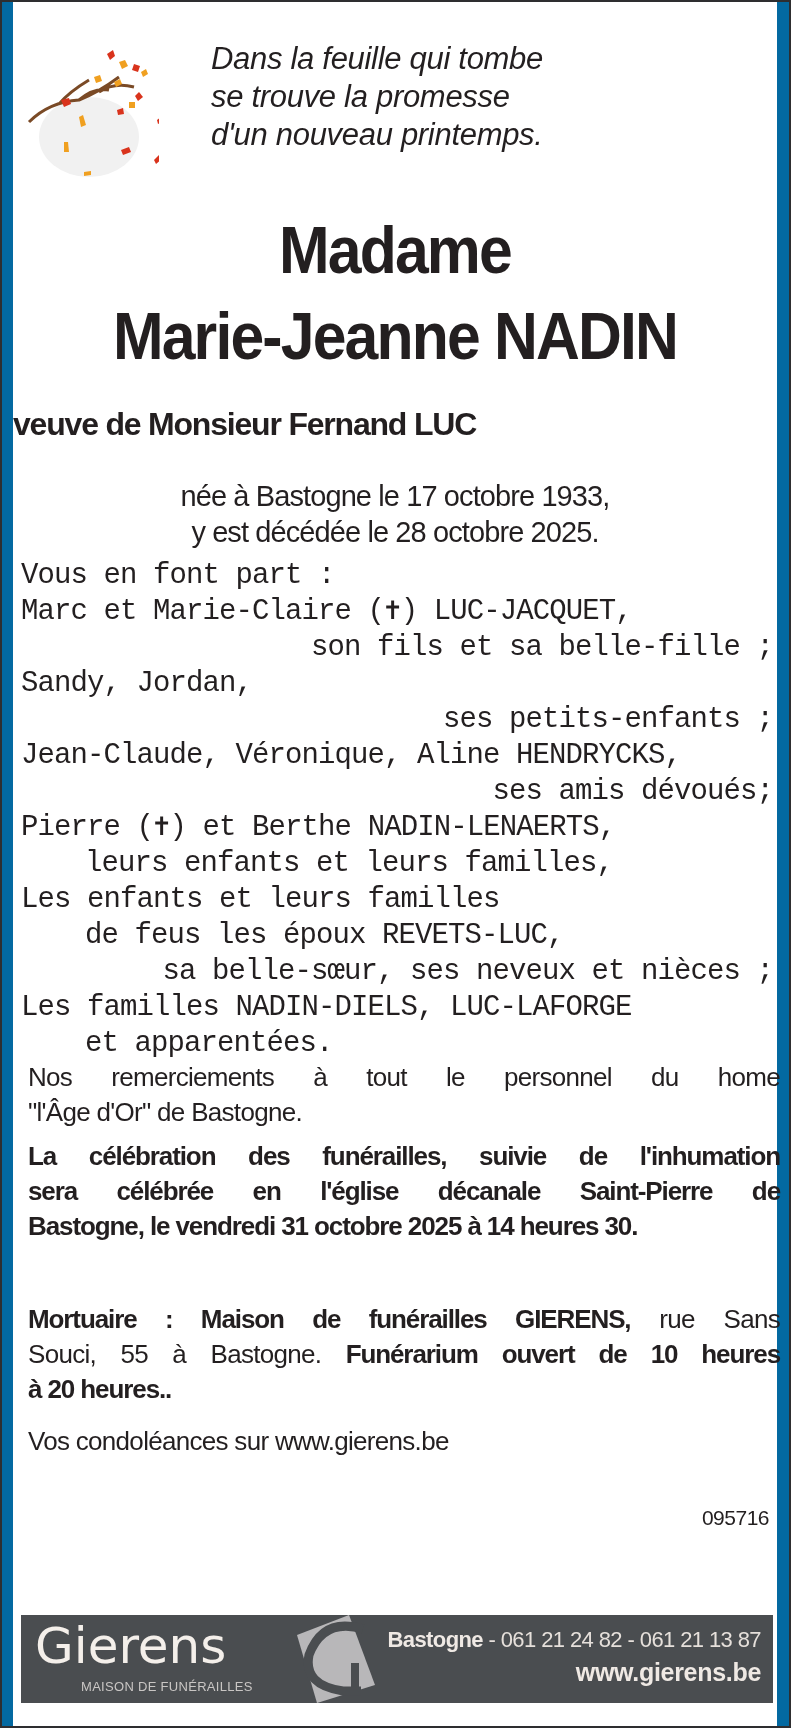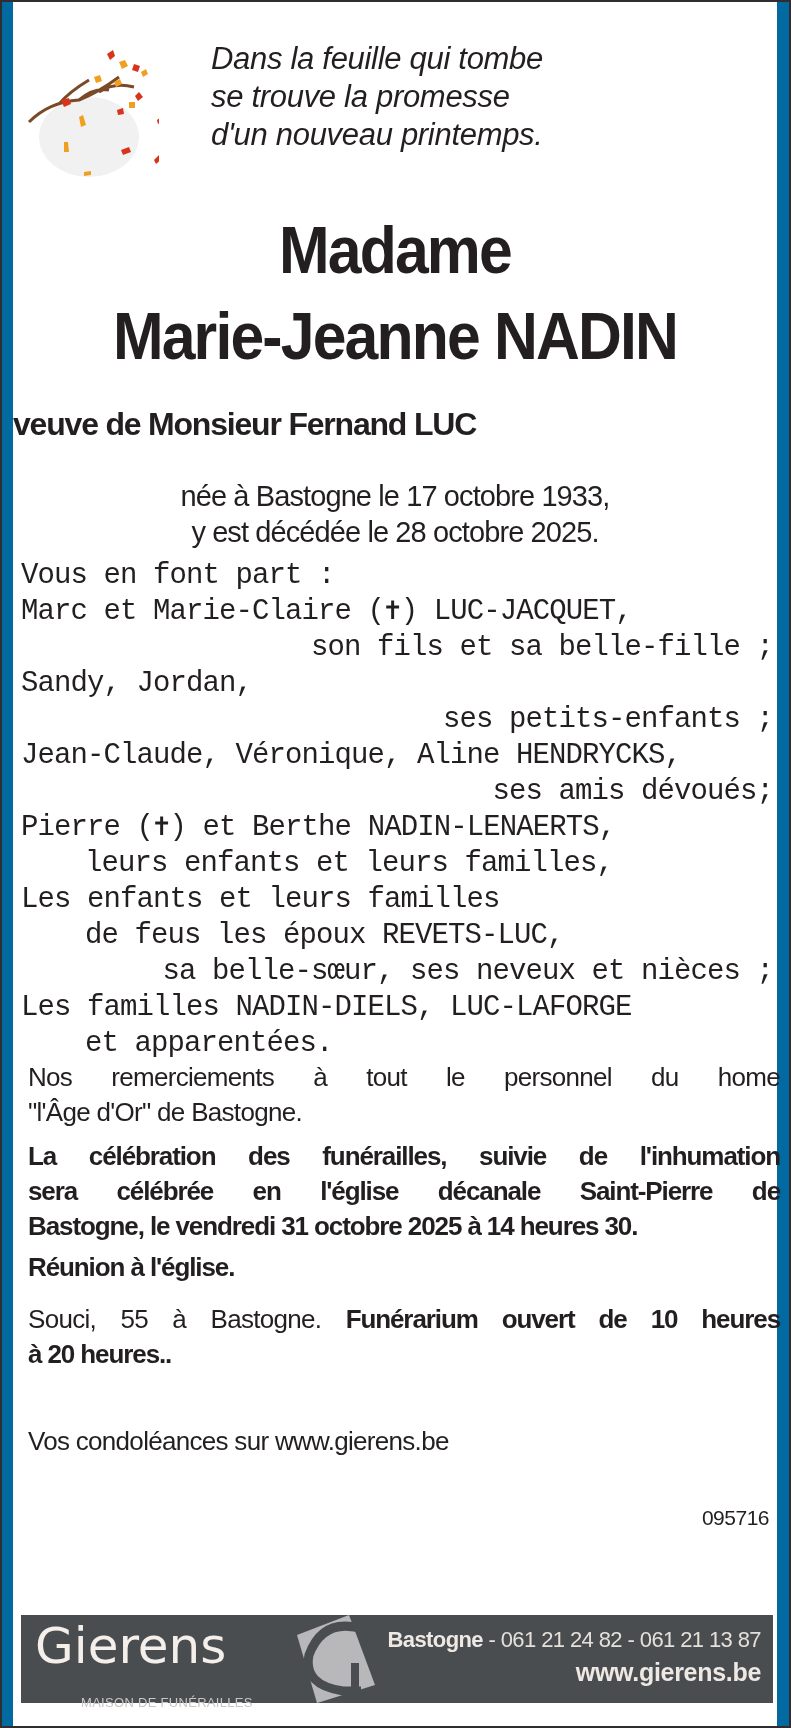--- a/index.html
+++ b/index.html
@@ -66,21 +66,21 @@
     .banner {
       position: absolute; left: 8px; top: 1613px; width: 752px; height: 88px;
       background: #4a4d50;
     }
     .brand {
       position: absolute; left: 14px; top: 2px;
       font-family: "DejaVu Sans", sans-serif; font-size: 50px; color: #f4efea;
       letter-spacing: 0px; font-weight: normal;
     }
     .brand-sub {
-      position: absolute; left: 60px; top: 80px;
+      position: absolute; left: 60px; top: 64px;
       font-family: "Liberation Sans", sans-serif; font-size: 13px; color: #c9c6c4; letter-spacing: 0.3px;
     }
     .logo-mark { position: absolute; left: 262px; top: 0px; width: 100px; height: 88px; }
     .contact {
       position: absolute; right: 12px; top: 10px; text-align: right;
       font-family: "Liberation Sans", sans-serif; color: #efe9e4;
     }
     .contact .row1 { font-size: 22px; line-height: 30px; letter-spacing: -0.6px; }
     .contact .city { font-weight: bold; }
     .contact .phones { font-weight: normal; color: #e6e0db; }
@@ -154,23 +154,23 @@
       <span class="just-line">Nos remerciements à tout le personnel du home</span>
       <span style="display:block">"l'Âge d'Or" de Bastogne.</span>
     </div>
 
     <div class="para bold txt" style="top:1137px;">
       <span class="just-line">La célébration des funérailles, suivie de l'inhumation</span>
       <span class="just-line">sera célébrée en l'église décanale Saint-Pierre de</span>
       <span style="display:block">Bastogne, le vendredi 31 octobre 2025 à 14 heures 30.</span>
     </div>
 
-    <div class="para bold txt" style="top:1248px;">Réunion à l'église.</div>
 
     <div class="para txt" style="top:1300px;">
+      <span class="just-line"><b style="letter-spacing:-1.1px">Mortuaire : Maison de funérailles GIERENS,</b><span> rue Sans</span></span>
       <span class="just-line"><span>Souci, 55 à Bastogne. </span><b style="letter-spacing:-1.1px">Funérarium ouvert de 10 heures</b></span>
       <b style="display:block;letter-spacing:-1.1px">à 20 heures..</b>
     </div>
 
     <div class="para txt" style="top:1422px;">Vos condoléances sur www.gierens.be</div>
 
     <div class="ref txt">095716</div>
 
     <div class="banner">
       <div class="brand">Gierens</div>

